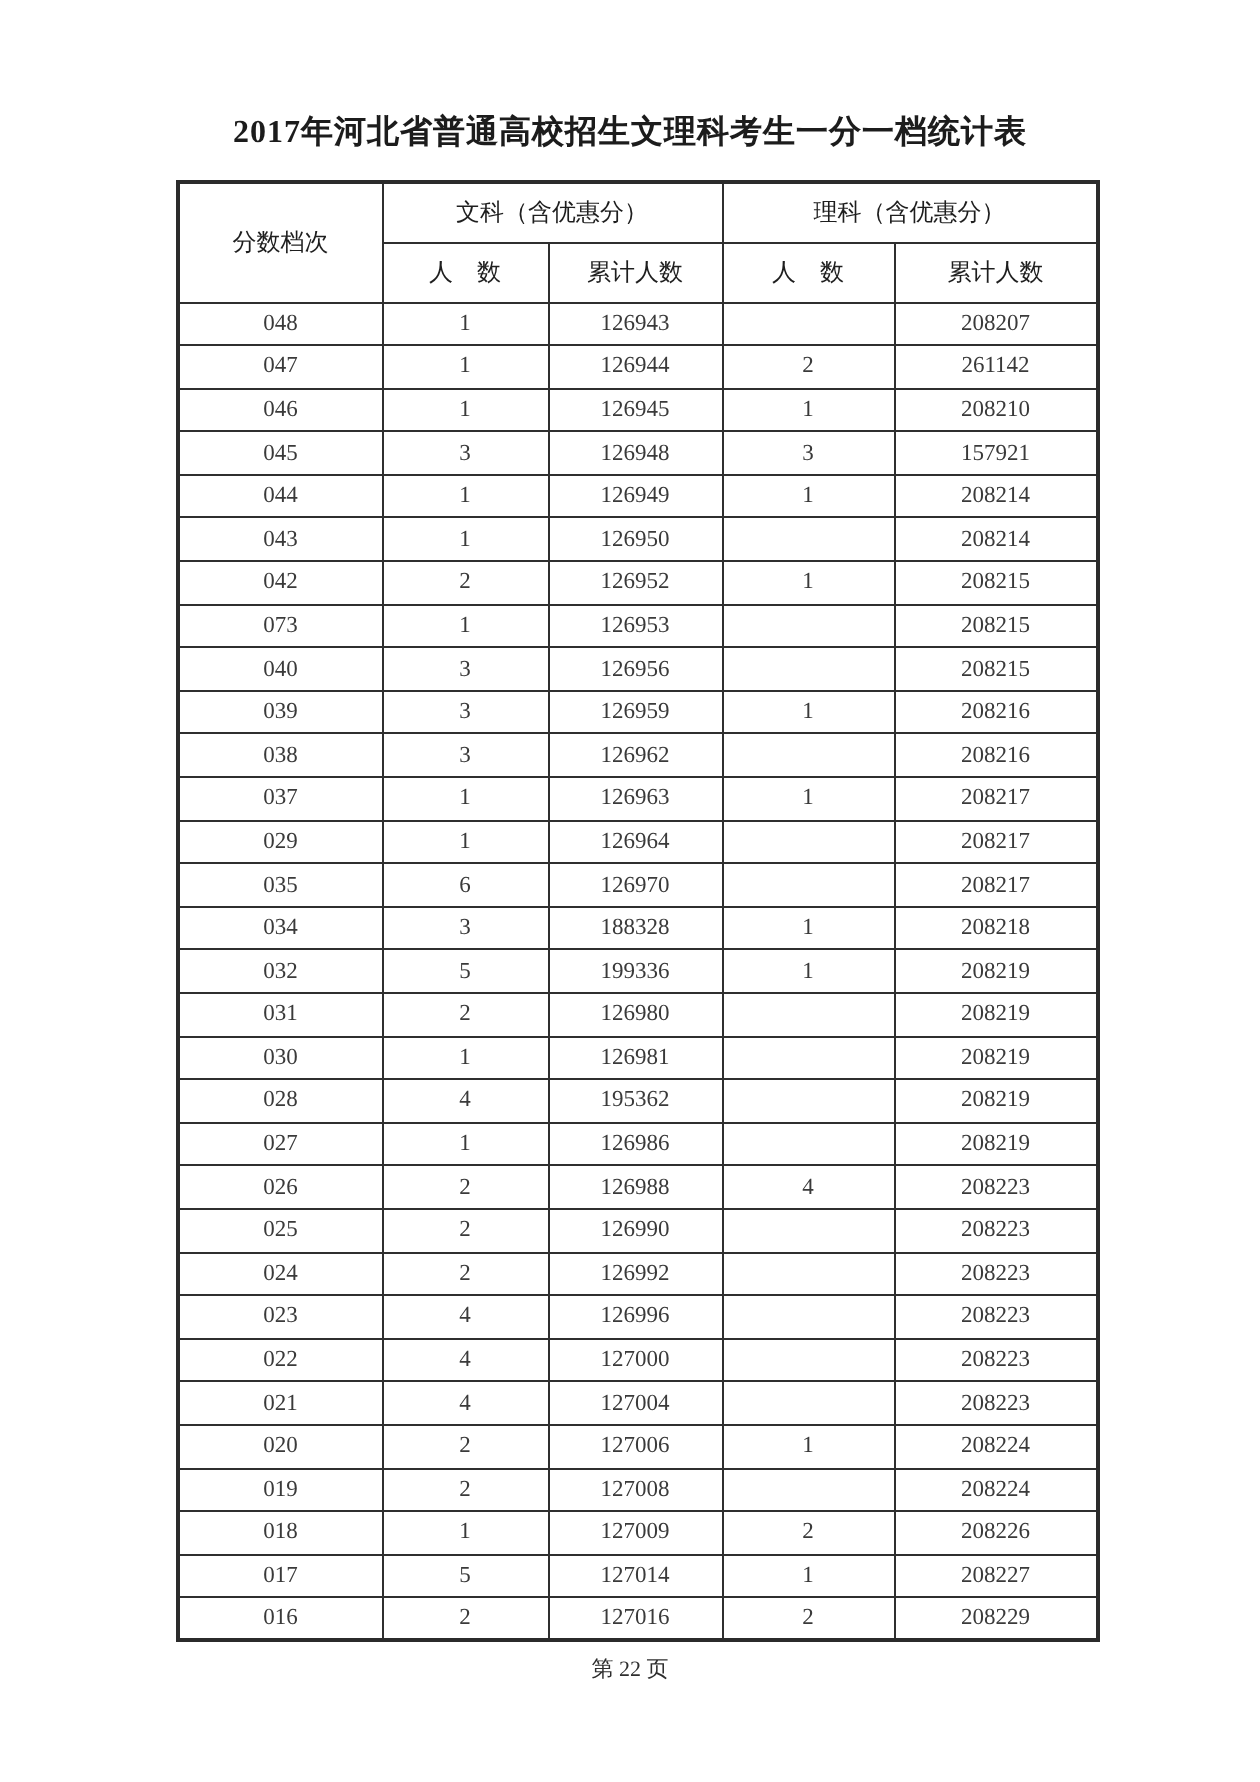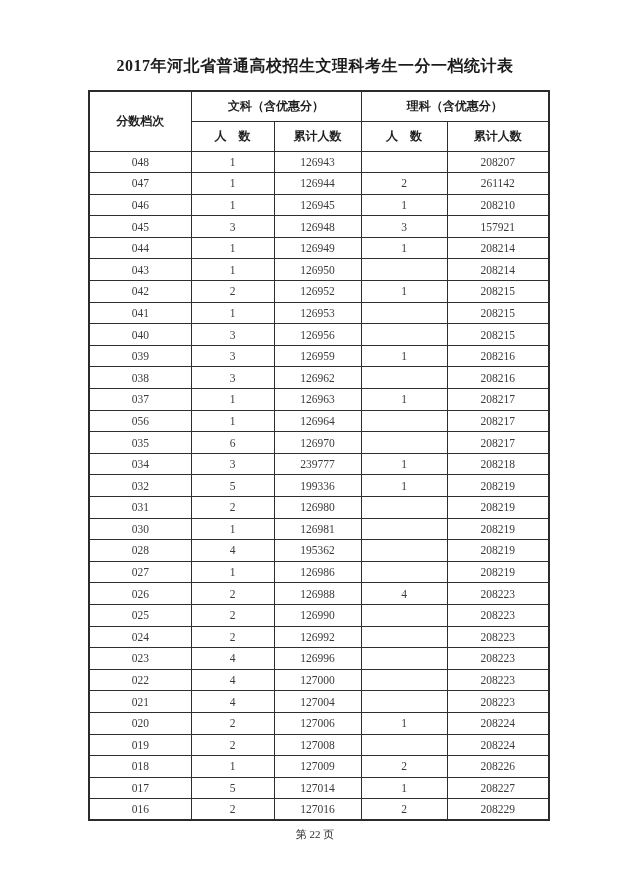--- a/index.html
+++ b/index.html
@@ -36,21 +36,21 @@
   table.stats-table th, table.stats-table td {
     border: 1px solid #2f2f2f;
     text-align: center;
     vertical-align: middle;
     overflow: hidden;
     white-space: nowrap;
   }
   thead th {
     height: 30px;
     font-size: 12px;
-    font-weight: bold;
+    font-weight: normal;
     color: #1e1e1e;
   }
   tbody td {
     height: 21.6px;
     font-size: 11.5px;
     font-weight: normal;
     color: #3a3a3a;
   }
   .footer {
     position: absolute;
@@ -133,21 +133,21 @@
           <td>208214</td>
         </tr>
         <tr>
           <td>042</td>
           <td>2</td>
           <td>126952</td>
           <td>1</td>
           <td>208215</td>
         </tr>
         <tr>
-          <td>041</td>
+          <td>073</td>
           <td>1</td>
           <td>126953</td>
           <td></td>
           <td>208215</td>
         </tr>
         <tr>
           <td>040</td>
           <td>3</td>
           <td>126956</td>
           <td></td>
@@ -168,37 +168,37 @@
           <td>208216</td>
         </tr>
         <tr>
           <td>037</td>
           <td>1</td>
           <td>126963</td>
           <td>1</td>
           <td>208217</td>
         </tr>
         <tr>
-          <td>056</td>
+          <td>029</td>
           <td>1</td>
           <td>126964</td>
           <td></td>
           <td>208217</td>
         </tr>
         <tr>
           <td>035</td>
           <td>6</td>
           <td>126970</td>
           <td></td>
           <td>208217</td>
         </tr>
         <tr>
           <td>034</td>
           <td>3</td>
-          <td>239777</td>
+          <td>188328</td>
           <td>1</td>
           <td>208218</td>
         </tr>
         <tr>
           <td>032</td>
           <td>5</td>
           <td>199336</td>
           <td>1</td>
           <td>208219</td>
         </tr>

